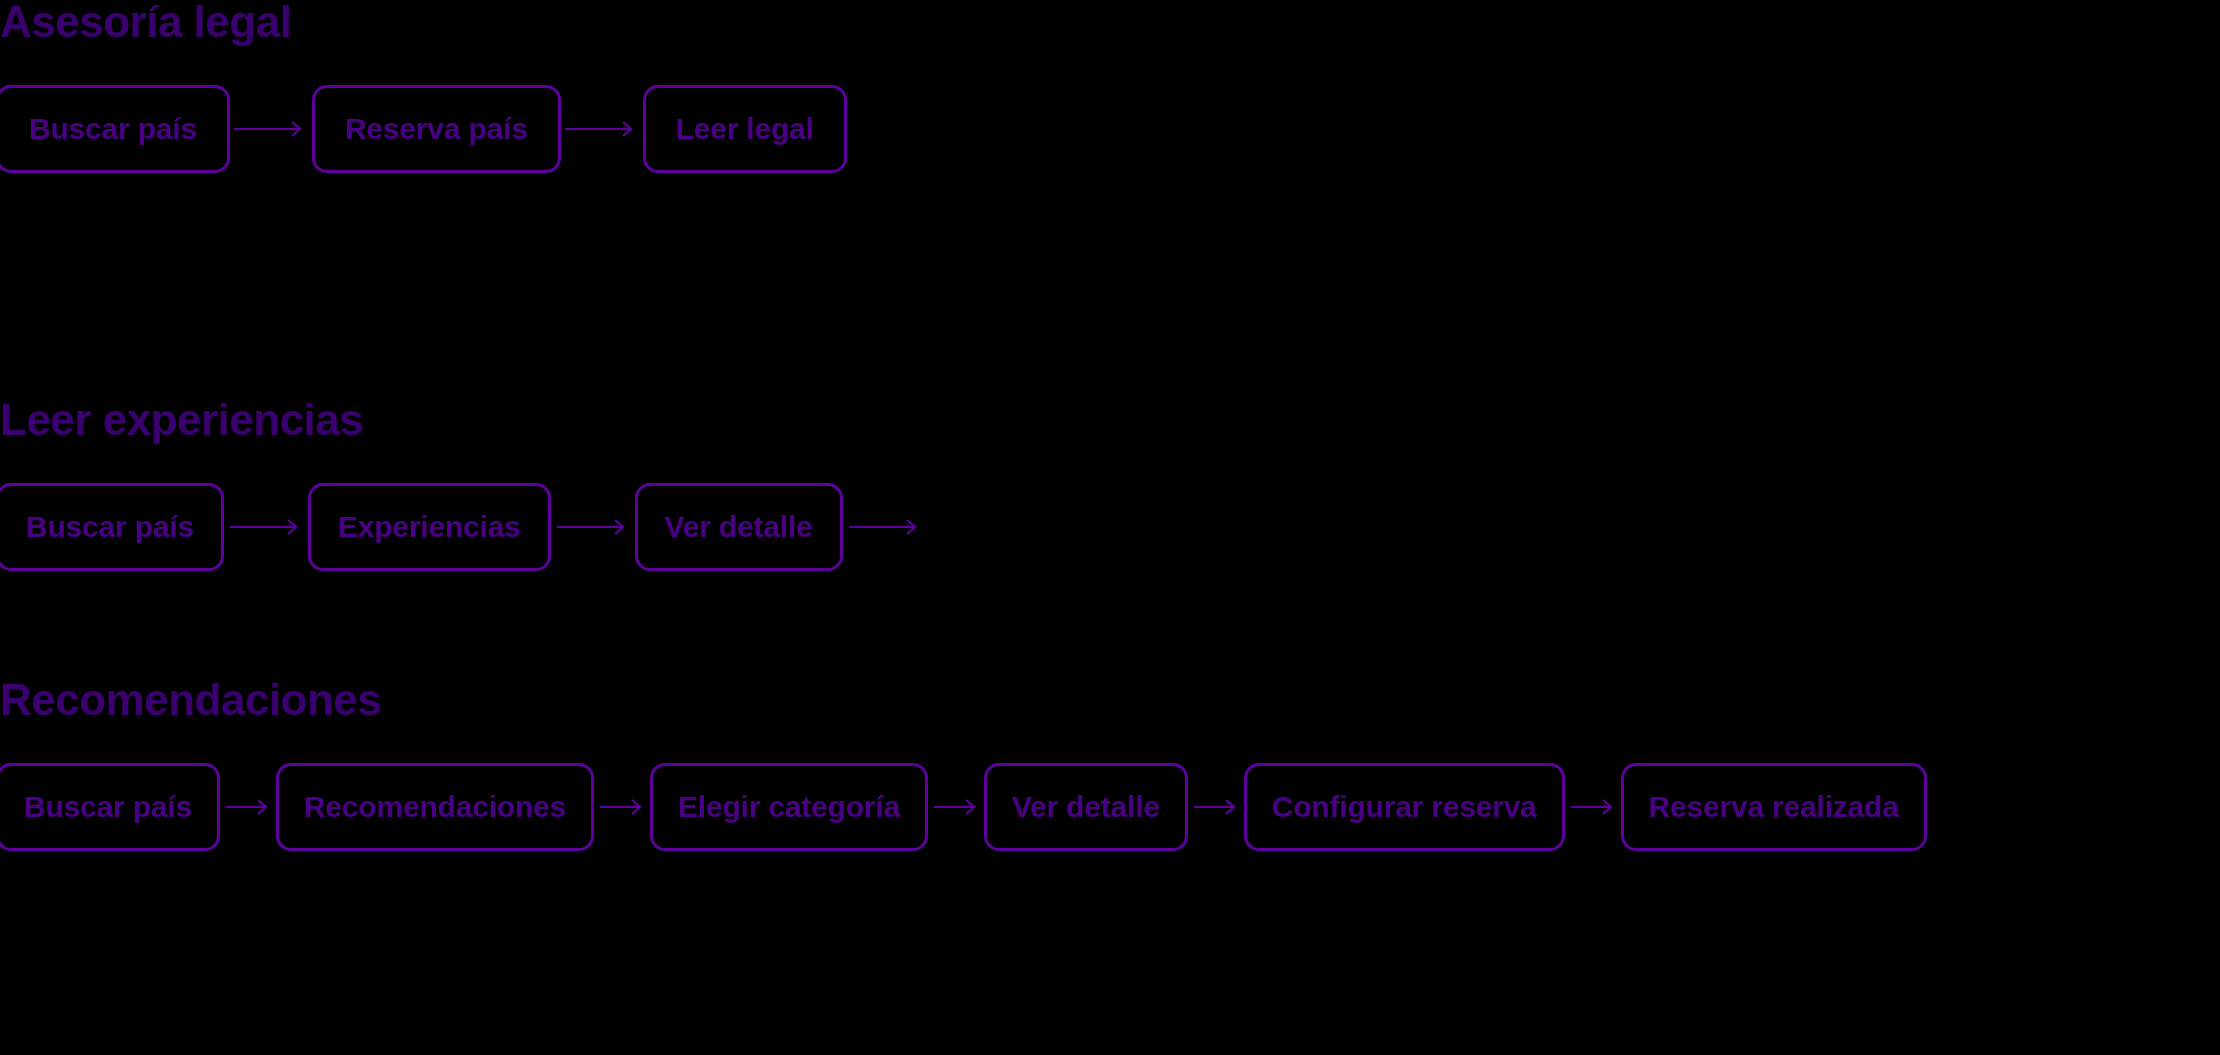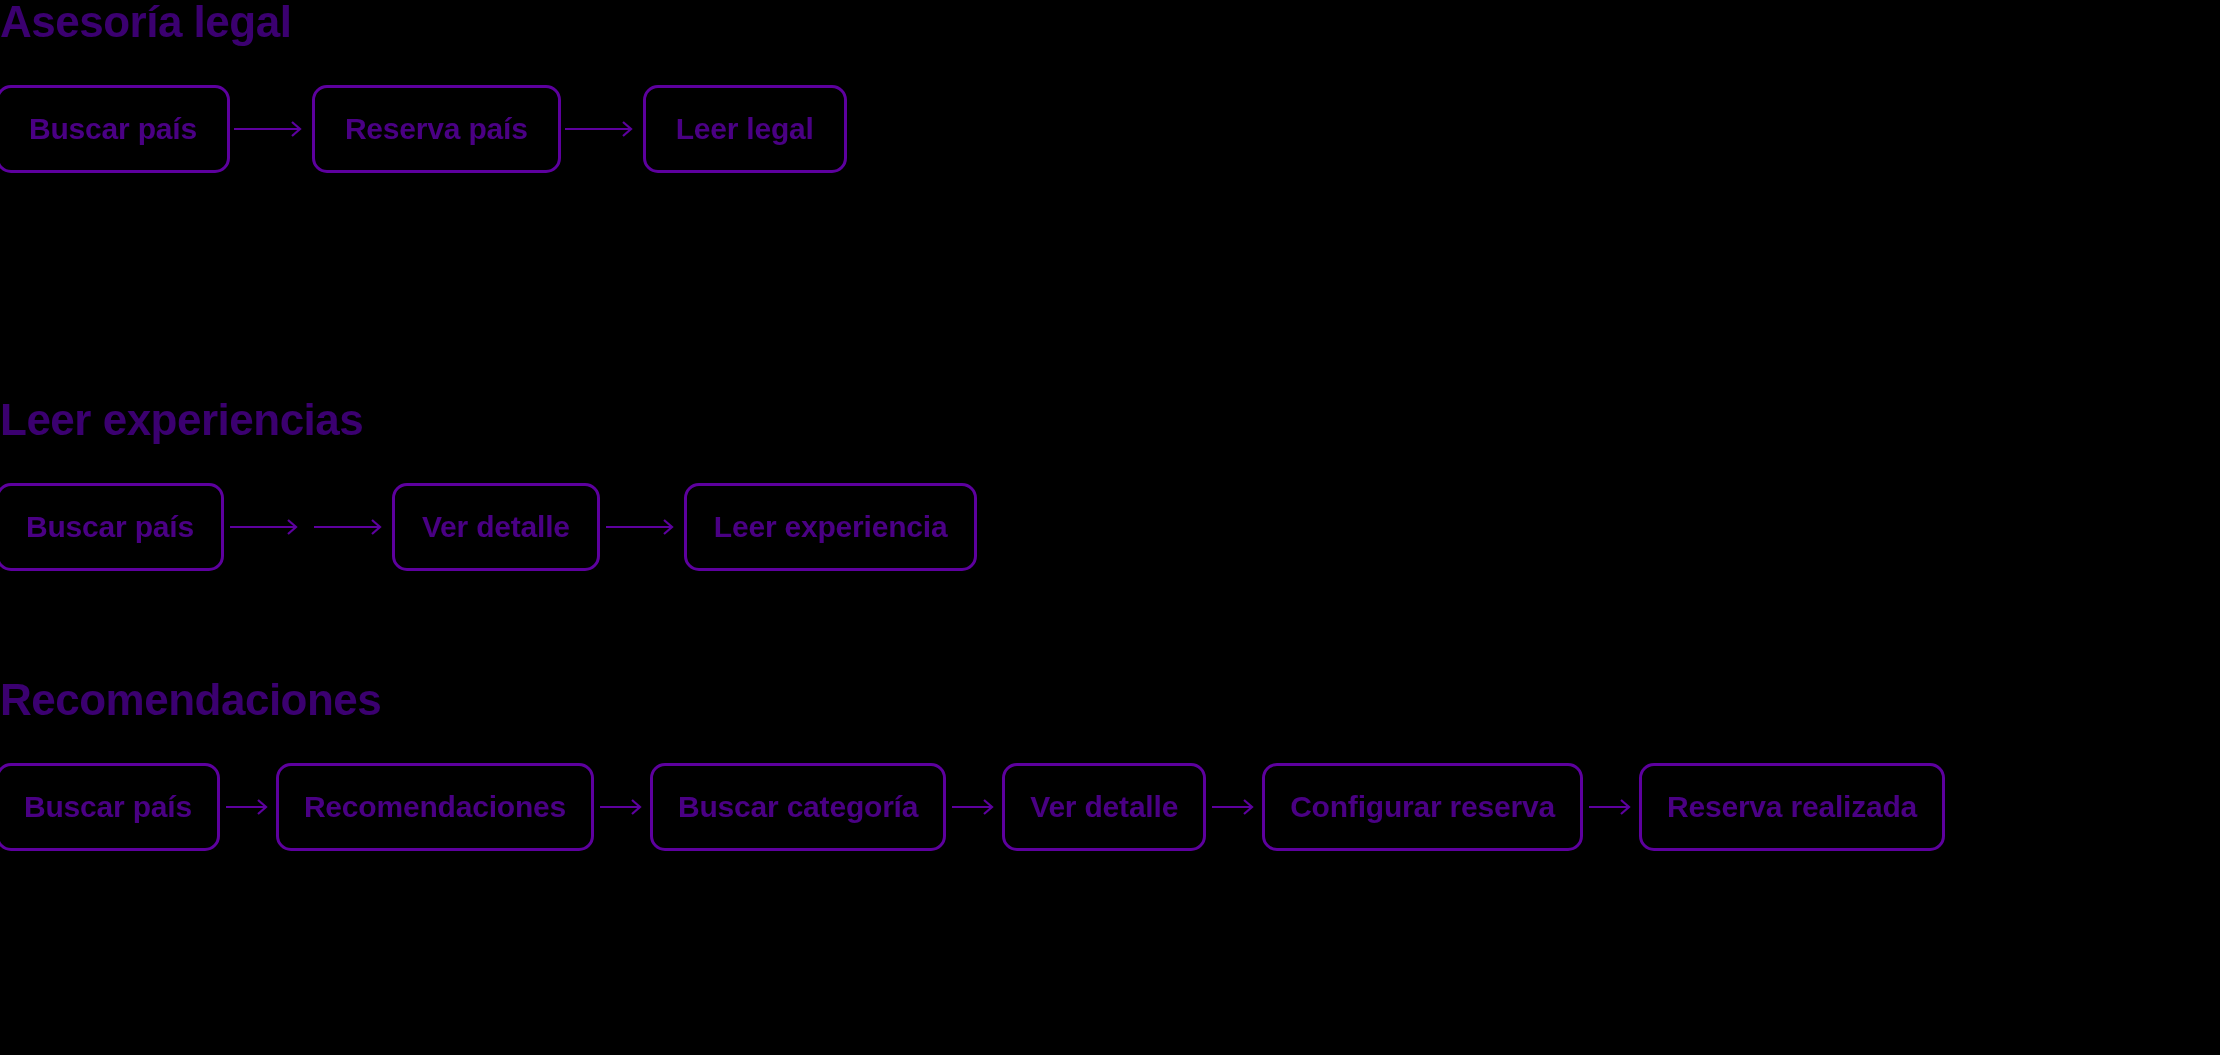--- a/index.html
+++ b/index.html
@@ -142,42 +142,42 @@
         <span>Buscar país</span>
       </div>
 
       <div class="arrow">
         <svg width="84" height="20" viewBox="0 0 84 20" fill="none">
           <line x1="6" y1="10" x2="72" y2="10" stroke="#5d009e" stroke-width="2.2"></line>
           <polyline points="64,3 72,10 64,17" fill="none" stroke="#5d009e" stroke-width="2.2"></polyline>
         </svg>
       </div>
 
+      <div class="node">
+        <span>Experiencias</span>
+      </div>
 
       <div class="arrow">
         <svg width="84" height="20" viewBox="0 0 84 20" fill="none">
           <line x1="6" y1="10" x2="72" y2="10" stroke="#5d009e" stroke-width="2.2"></line>
           <polyline points="64,3 72,10 64,17" fill="none" stroke="#5d009e" stroke-width="2.2"></polyline>
         </svg>
       </div>
 
       <div class="node">
         <span>Ver detalle</span>
       </div>
 
       <div class="arrow">
         <svg width="84" height="20" viewBox="0 0 84 20" fill="none">
           <line x1="6" y1="10" x2="72" y2="10" stroke="#5d009e" stroke-width="2.2"></line>
           <polyline points="64,3 72,10 64,17" fill="none" stroke="#5d009e" stroke-width="2.2"></polyline>
         </svg>
       </div>
 
-      <div class="node">
-        <span>Leer experiencia</span>
-      </div>
 
     </div>
   </div>
 
   <div class="section" id="section-recomendaciones">
     <h2 class="section-title">Recomendaciones</h2>
     <div class="flow">
 
       <div class="node">
         <span>Buscar país</span>
@@ -195,21 +195,21 @@
       </div>
 
       <div class="arrow">
         <svg width="56" height="20" viewBox="0 0 56 20" fill="none">
           <line x1="6" y1="10" x2="46" y2="10" stroke="#5d009e" stroke-width="2.2"></line>
           <polyline points="38,3 46,10 38,17" fill="none" stroke="#5d009e" stroke-width="2.2"></polyline>
         </svg>
       </div>
 
       <div class="node">
-        <span>Buscar categoría</span>
+        <span>Elegir categoría</span>
       </div>
 
       <div class="arrow">
         <svg width="56" height="20" viewBox="0 0 56 20" fill="none">
           <line x1="6" y1="10" x2="46" y2="10" stroke="#5d009e" stroke-width="2.2"></line>
           <polyline points="38,3 46,10 38,17" fill="none" stroke="#5d009e" stroke-width="2.2"></polyline>
         </svg>
       </div>
 
       <div class="node">

